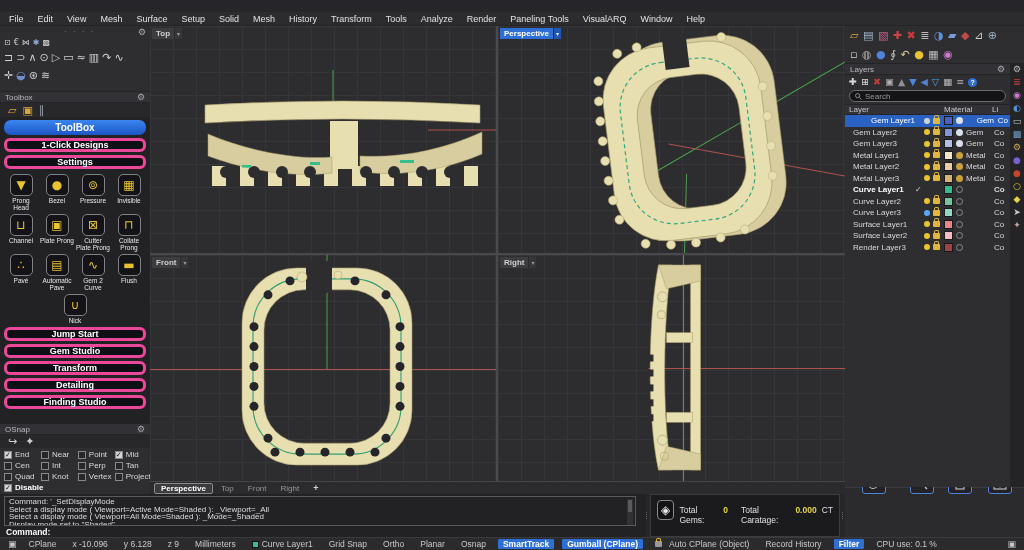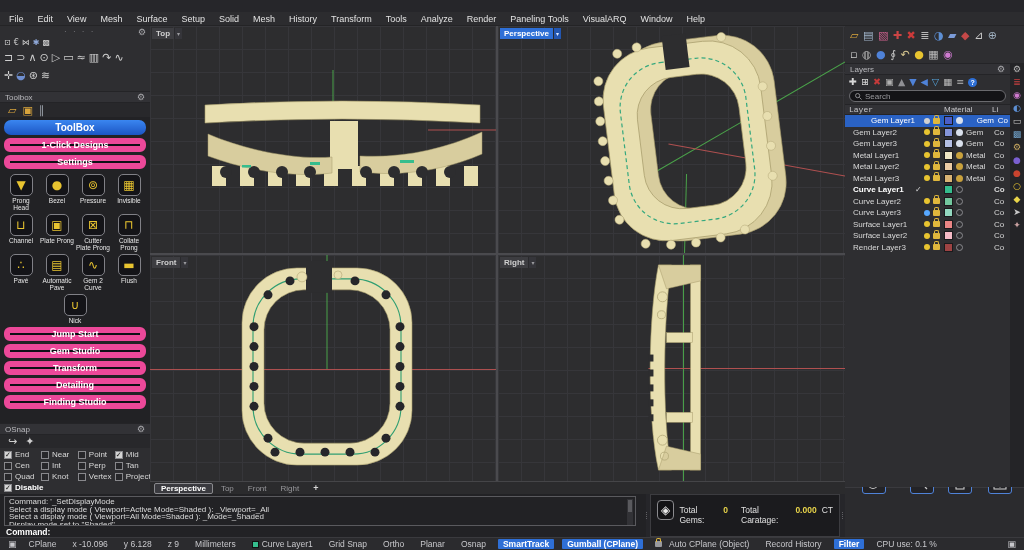--- a/index.html
+++ b/index.html
@@ -27,21 +27,21 @@
   .ls-icons.big { height:19px; }
   .ls-icons.r2 { height:16px; }
   .ticon { font-family:"DejaVu Sans",sans-serif; font-size:11px; color:#cfcfcf; line-height:1; cursor:default; }
   .ls-icons.tabs .ticon { font-size:8px; }
   .panel-header { height:12px; background:#323236; display:flex; align-items:center;
     justify-content:space-between; padding:0 5px; color:#b9b9bd; font-size:8px; border-top:1px solid #242427; border-bottom:1px solid #242427;}
   .tb-tabs { height:14px; display:flex; gap:6px; align-items:center; padding:0 8px; background:#28282b; }
   .tb-body { flex:1; background:#222225; padding:3px 4px 0 4px; display:flex; flex-direction:column; overflow:hidden;}
   .tb-title { height:15px; border-radius:7px; background:linear-gradient(180deg,#3a86f0,#1c55c4);
     color:#fff; font-weight:bold; font-size:10px; display:flex; align-items:center; justify-content:center; margin-bottom:3px; }
-  .ls-btn { height:14px; border-radius:6px; background:#0e1016; border:6px solid #ec4899;
+  .ls-btn { height:14px; border-radius:6px; background:#0e1016; border:3px solid #ec4899;
     color:#fff; font-weight:bold; font-size:9px; display:flex; align-items:center; justify-content:center; margin-bottom:3px; cursor:default;}
   #tools-grid { display:grid; grid-template-columns:repeat(4,1fr); row-gap:2px; column-gap:2px; margin:2px 0 2px 0;}
   .tool { display:flex; flex-direction:column; align-items:center; cursor:default; }
   .tool-icon { width:23px; height:22px; background:#141418; border:1px solid #808086; border-radius:5px;
     display:flex; align-items:center; justify-content:center; }
   .tool-icon .tg { font-family:"DejaVu Sans",sans-serif; color:#e8c430; font-size:12px; line-height:1; }
   .tool-label { font-size:6.5px; color:#e8e8e8; text-align:center; line-height:1.15; margin-top:1px; min-height:8px;}
   .tool-center { grid-column:2 / span 2; }
   #osnap { background:#2e2e31; }
   .os-tabs { height:13px; display:flex; gap:8px; align-items:center; padding:0 8px; background:#28282b;}
@@ -109,21 +109,21 @@
   .l-toolbar .ticon { font-size:9.5px; }
   .help-ic { width:9px; height:9px; border-radius:50%; background:#2e6fd6; color:#fff; font-size:7px;
     display:inline-flex; align-items:center; justify-content:center; font-weight:bold;}
   .searchwrap { margin:1px 4px 2px 4px; height:12px; border:1px solid #6a6a6e; border-radius:6px;
     background:#141417; display:flex; align-items:center; gap:3px; padding:0 5px;}
   .searchwrap input { flex:1; background:transparent; border:none; outline:none; color:#d8d8d8; font-size:8px;
     font-family:"Liberation Sans",sans-serif;}
   .searchwrap input::placeholder { color:#9a9a9e; }
   #layer-cols { height:11px; display:flex; align-items:center; background:#323236; border-top:1px solid #242427;
     border-bottom:1px solid #242427; font-size:8px; color:#c8c8cc; padding:0 4px;}
-  #layer-cols .c1 { flex:1;font-family:Liberation Mono, monospace; } #layer-cols .c2 { width:48px; } #layer-cols .c3 { width:14px; }
+  #layer-cols .c1 { flex:1; } #layer-cols .c2 { width:48px; } #layer-cols .c3 { width:14px; }
   .lrow { height:11.5px; display:flex; align-items:center; padding:0 2px 0 8px; font-size:8px; color:#d8d8d8; cursor:default;}
   .lrow.sel { background:#2a62c4; color:#fff;text-align:right; }
   .lrow.cur .lname { font-weight:bold; color:#fff; }
   .lrow.cur .lt { font-weight:bold; }
   .lname { flex:1; white-space:nowrap; overflow:hidden; }
   .lchk { width:9px; color:#d8d8d8; font-size:8px; }
   .dot { width:6px; height:6px; border-radius:50%; margin-right:3px; flex:0 0 auto;}
   .lockic { width:7px; height:6px; background:#e0b73c; border-radius:1px; position:relative; margin-right:4px; flex:0 0 auto;}
   .lockic::before { content:""; position:absolute; left:1px; top:-3px; width:3px; height:3px;
     border:1px solid #e0b73c; border-bottom:none; border-radius:2px 2px 0 0;}

